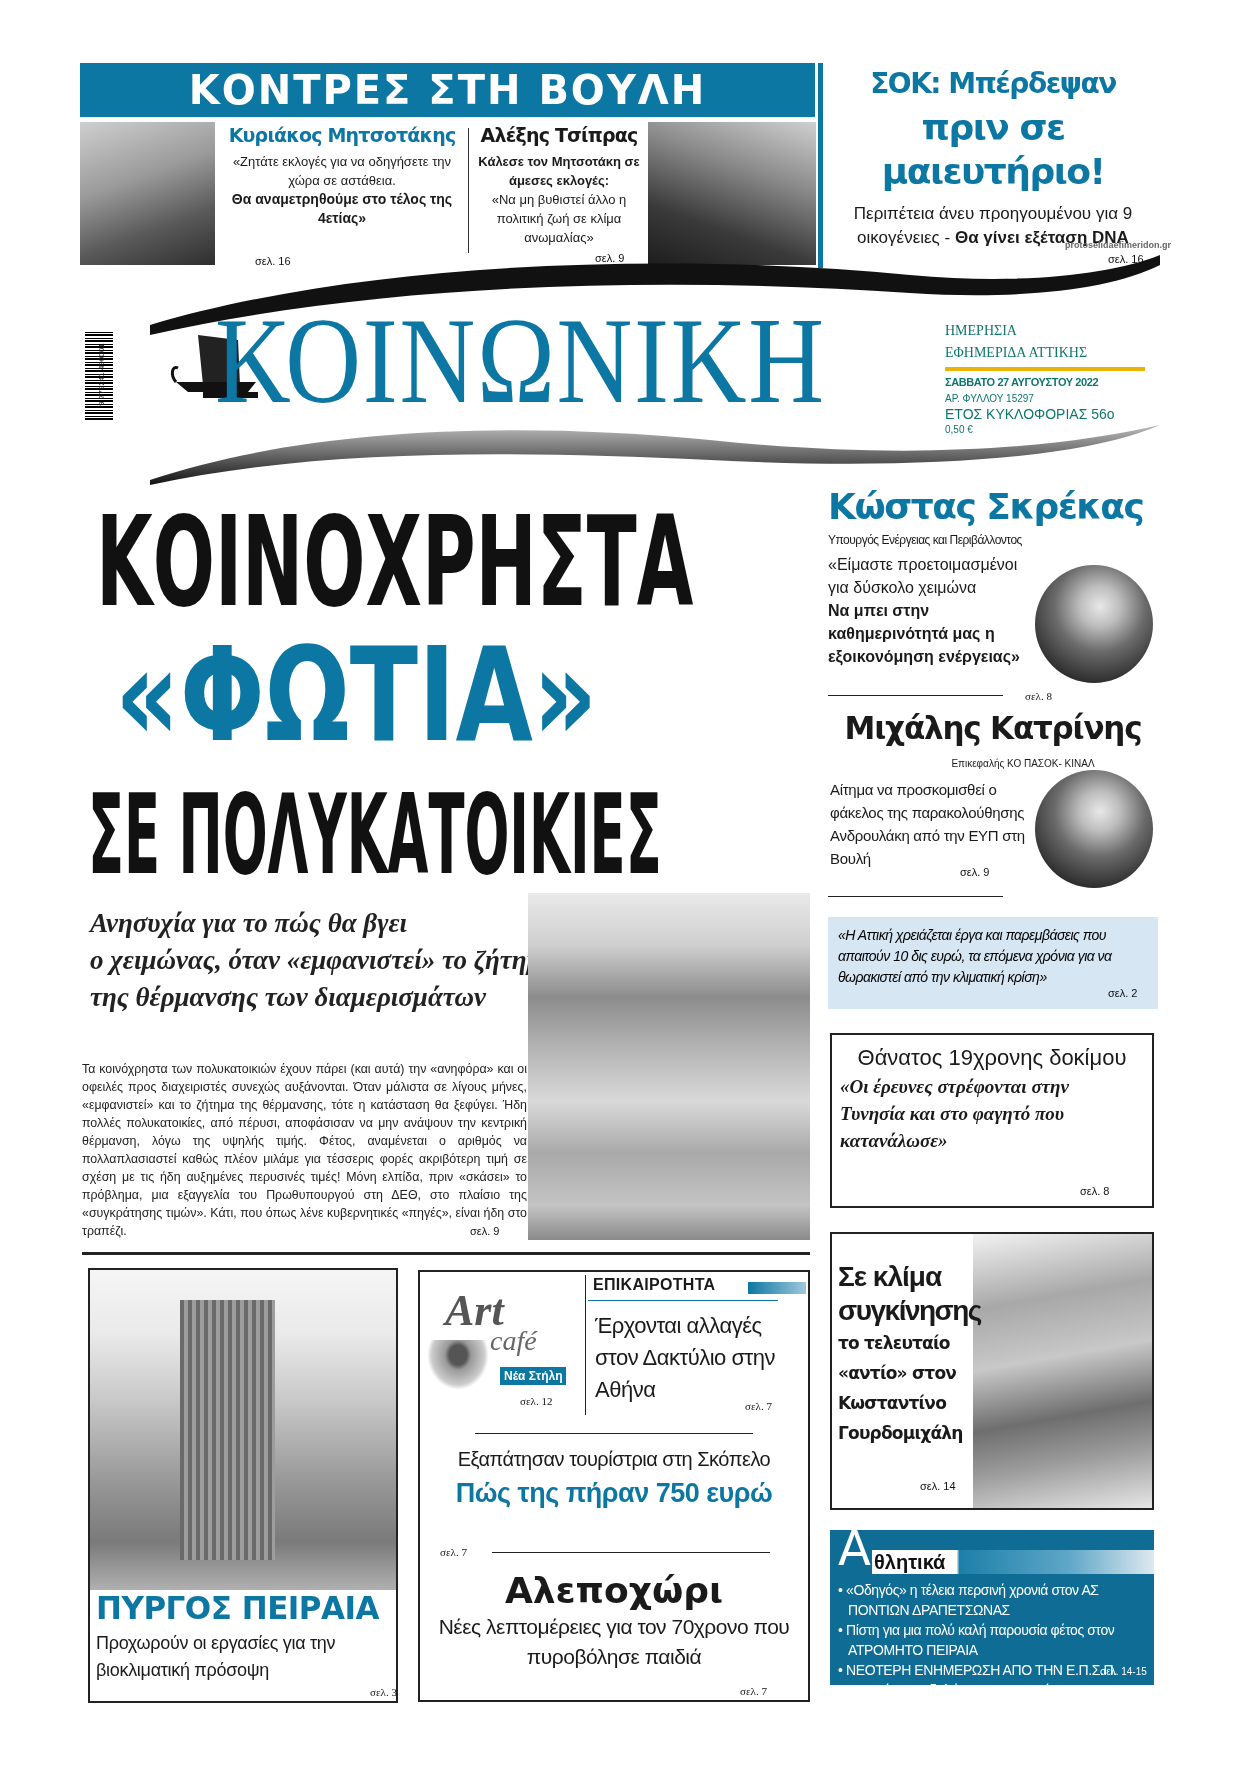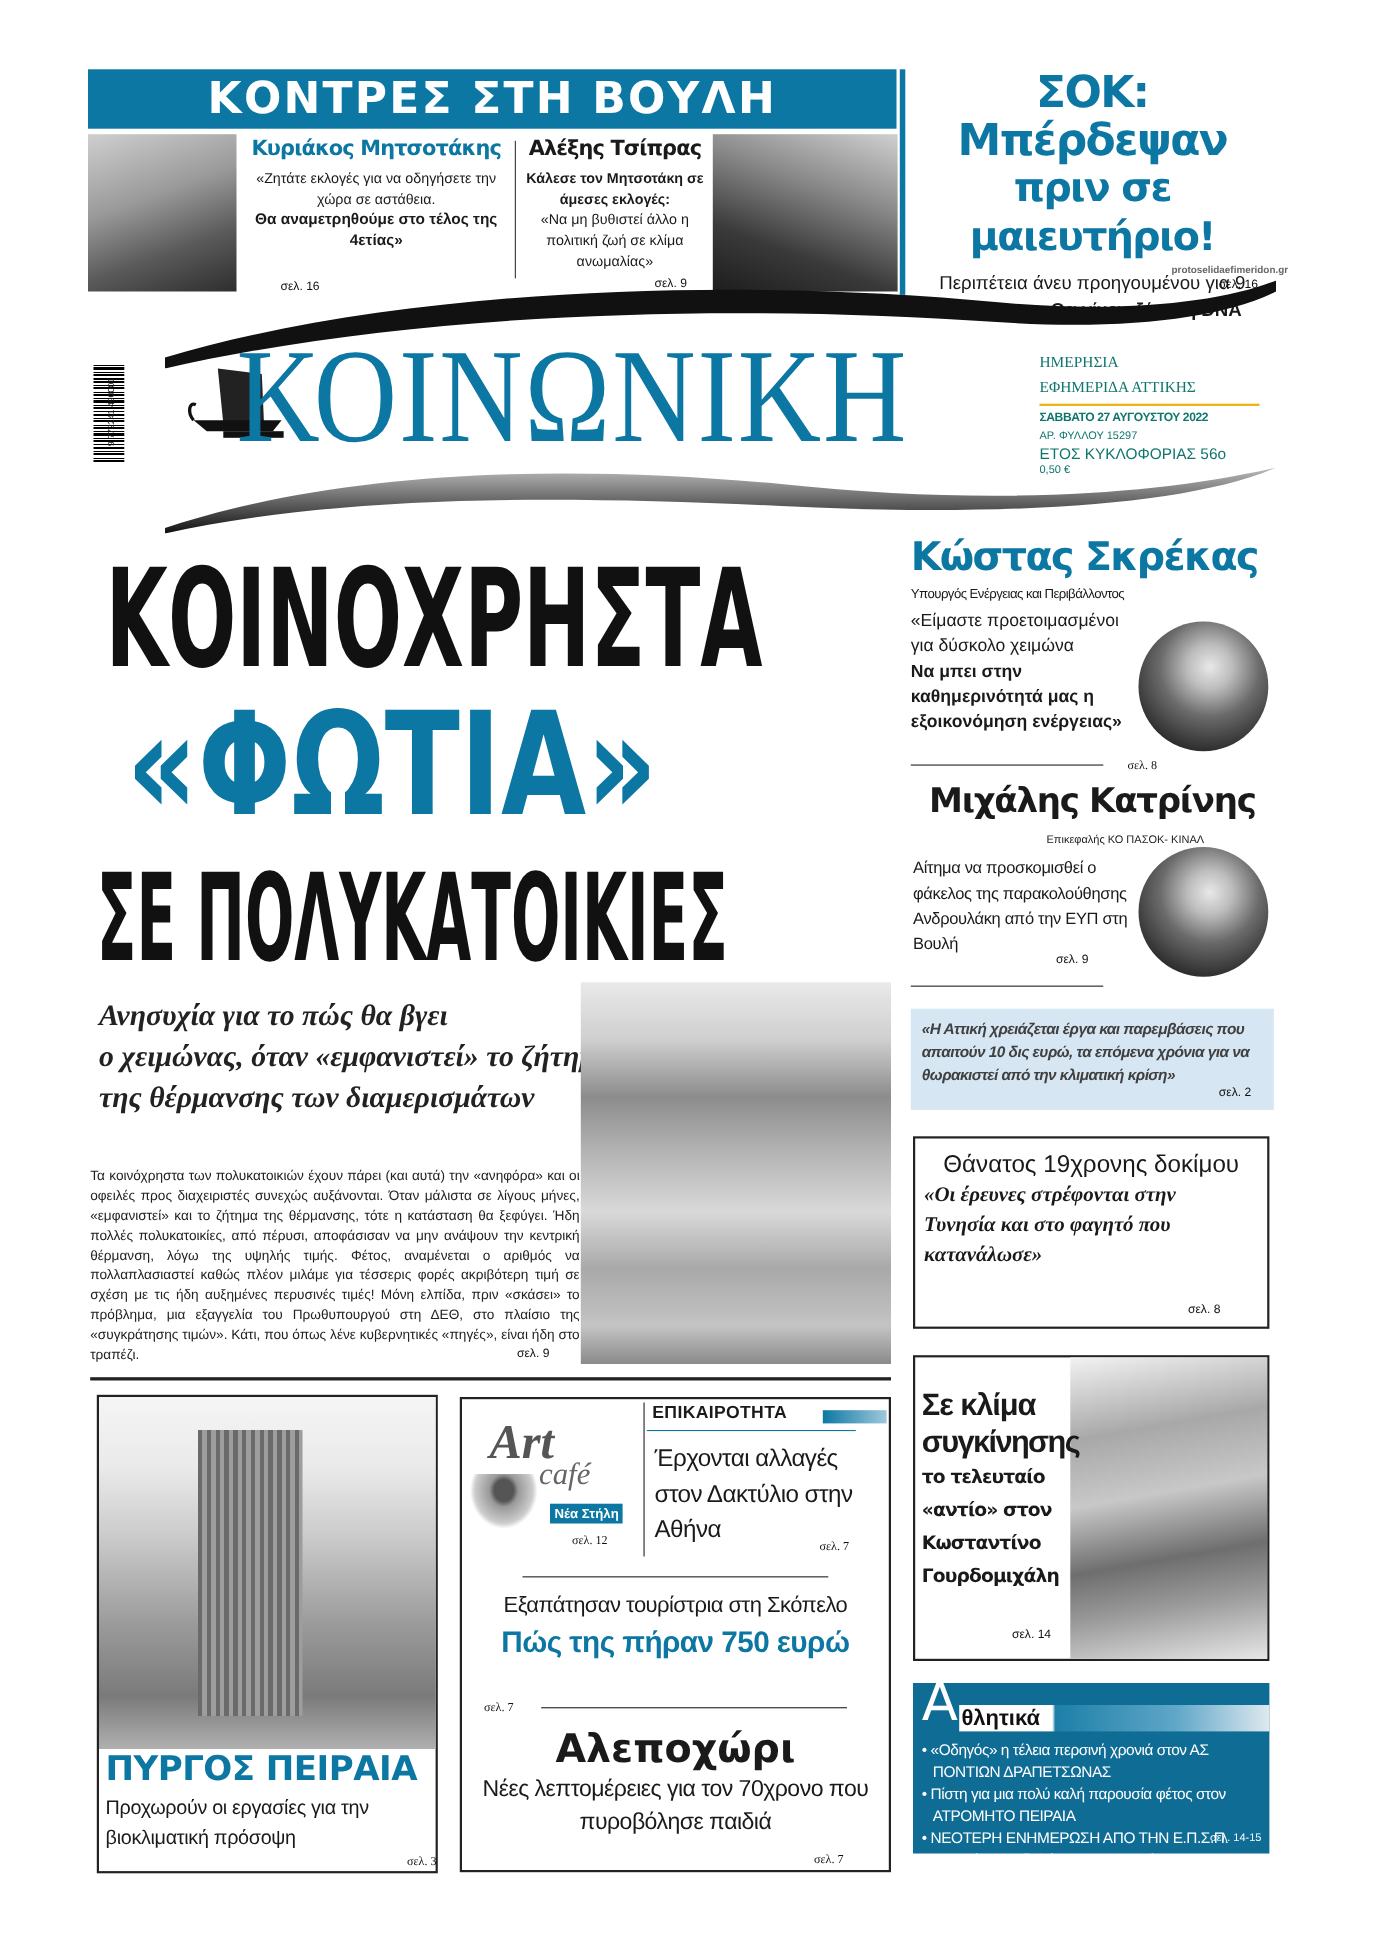--- a/index.html
+++ b/index.html
@@ -50,21 +50,21 @@
 
 <div class="abs center" style="left:474px;top:122px;width:170px;">
   <div class="name-head" style="font-size:19px;line-height:26px;letter-spacing:-0.8px;">Αλέξης Τσίπρας</div>
   <div style="font-size:13px;font-weight:bold;line-height:19px;margin-top:4px;">Κάλεσε τον Μητσοτάκη σε άμεσες εκλογές:</div>
   <div style="font-size:13px;line-height:19px;">«Να μη βυθιστεί άλλο η πολιτική ζωή σε κλίμα ανωμαλίας»</div>
 </div>
 <div class="abs page-ref" style="left:595px;top:252px;">σελ. 9</div>
 <div class="abs photo" style="left:648px;top:122px;width:168px;height:143px;background:linear-gradient(200deg,#d0d0d0 0%,#8a8a8a 35%,#3a3a3a 70%,#1d1d1d 100%);"></div>
 
 <div class="abs center" style="left:828px;top:62px;width:330px;">
-  <div class="name-head blue" style="font-size:40px;line-height:44px;letter-spacing:-1.5px;">ΣΟΚ: Μπέρδεψαν</div>
+  <div class="name-head blue" style="font-size:28px;line-height:44px;letter-spacing:-1.5px;">ΣΟΚ: Μπέρδεψαν</div>
   <div class="name-head blue" style="font-size:36px;line-height:44px;letter-spacing:-1.5px;">πριν σε μαιευτήριο!</div>
   <div style="font-size:17px;line-height:24px;margin-top:8px;">
     <span>Περιπέτεια άνευ προηγουμένου για 9 οικογένειες -</span>
     <span style="font-weight:bold;">Θα γίνει εξέταση DNA</span>
   </div>
 </div>
 <div class="abs" style="left:1065px;top:240px;font-size:9px;font-weight:bold;color:#666;">protoselidaefimeridon.gr</div>
 <div class="abs page-ref" style="left:1108px;top:253px;">σελ. 16</div>
 
 <svg class="abs" style="left:150px;top:255px;" width="1010" height="80" viewBox="0 0 1010 80">
@@ -87,21 +87,21 @@
   <path d="M30,5 L70,10 L72,55 L35,55 Z" fill="#222"></path>
   <path d="M8,52 L88,52 L80,62 L20,62 Z" fill="#111"></path>
   <path d="M8,52 C2,45 4,35 10,38" stroke="#111" stroke-width="3" fill="none"></path>
   <rect x="35" y="62" width="55" height="6" fill="#111"></rect>
 </svg>
 
 <div class="abs masthead-title">ΚΟΙΝΩΝΙΚΗ</div>
 
 <div class="abs masthead-info" style="left:945px;top:320px;width:200px;">
   <div style="font-size:14px;line-height:22px;">ΗΜΕΡΗΣΙΑ</div>
-  <div style="font-size:14px;line-height:22px;border-bottom:2px solid #eab308;padding-bottom:3px;">ΕΦΗΜΕΡΙΔΑ ΑΤΤΙΚΗΣ</div>
+  <div style="font-size:14px;line-height:22px;border-bottom:4px solid #eab308;padding-bottom:3px;">ΕΦΗΜΕΡΙΔΑ ΑΤΤΙΚΗΣ</div>
   <div style="font-family:'Liberation Sans',sans-serif;font-weight:bold;font-size:11px;margin-top:5px;letter-spacing:-0.4px;">ΣΑΒΒΑΤΟ 27 ΑΥΓΟΥΣΤΟΥ 2022</div>
   <div style="font-family:'Liberation Sans',sans-serif;font-size:10px;margin-top:5px;">ΑΡ. ΦΥΛΛΟΥ 15297</div>
   <div style="font-family:Liberation Sans, sans-serif;font-size:14px;margin-top:2px;">ΕΤΟΣ ΚΥΚΛΟΦΟΡΙΑΣ 56ο</div>
   <div style="font-family:'Liberation Sans',sans-serif;font-size:10px;margin-top:2px;">0,50 €</div>
 </div>
 
 <div class="abs hl" style="left:96px;top:500px;font-size:118px;color:#111;transform:scaleX(0.62) scaleY(1.05);">ΚΟΙΝΟΧΡΗΣΤΑ</div>
 <div class="abs hl" style="left:115px;top:630px;font-size:130px;color:#0d77a3;transform:scaleX(0.77);">«ΦΩΤΙΑ»</div>
 <div class="abs hl" style="left:88px;top:780px;font-size:110px;color:#111;transform:scaleX(0.48) scaleY(1.0);">ΣΕ ΠΟΛΥΚΑΤΟΙΚΙΕΣ</div>
 
@@ -129,21 +129,21 @@
 <div class="abs page-ref" style="left:1025px;top:690px;font-family:'Liberation Serif',serif;">σελ. 8</div>
 
 <div class="abs center" style="left:828px;top:708px;width:330px;font-family:'DejaVu Sans',sans-serif;font-weight:bold;font-size:31px;letter-spacing:-1.2px;line-height:40px;">Μιχάλης Κατρίνης</div>
 <div class="abs center" style="left:828px;top:758px;width:330px;font-size:10px;padding-left:60px;">Επικεφαλής ΚΟ ΠΑΣΟΚ- ΚΙΝΑΛ</div>
 <div class="abs" style="left:830px;top:778px;width:200px;font-size:15px;line-height:23px;letter-spacing:-0.3px;">Αίτημα να προσκομισθεί ο φάκελος της παρακολούθησης Ανδρουλάκη από την ΕΥΠ στη Βουλή</div>
 <div class="abs page-ref" style="left:960px;top:866px;">σελ. 9</div>
 <div class="abs circle photo-portrait" style="left:1035px;top:770px;width:118px;height:118px;"></div>
 <div class="abs" style="left:828px;top:896px;width:175px;height:1px;background:#222;"></div>
 
 <div class="abs quote-box" style="left:828px;top:917px;width:330px;height:92px;padding:8px 10px;">
-  <div style="font-size:14px;line-height:21px;font-style:italic;font-weight:bold;letter-spacing:-0.5px;color:#404040;">«Η Αττική χρειάζεται έργα και παρεμβάσεις που απαιτούν 10 δις ευρώ, τα επόμενα χρόνια για να θωρακιστεί από την κλιματική κρίση»</div>
+  <div style="font-size:14px;line-height:21px;font-style:italic;font-weight:normal;letter-spacing:-0.5px;color:#000000;">«Η Αττική χρειάζεται έργα και παρεμβάσεις που απαιτούν 10 δις ευρώ, τα επόμενα χρόνια για να θωρακιστεί από την κλιματική κρίση»</div>
 </div>
 <div class="abs page-ref" style="left:1108px;top:987px;">σελ. 2</div>
 
 <div class="abs box-border center" style="left:830px;top:1033px;width:324px;height:175px;padding-top:8px;">
   <div style="font-size:22px;line-height:30px;">Θάνατος 19χρονης δοκίμου</div>
   <div style="text-align:left;padding:0 8px;font-family:'Liberation Serif',serif;font-style:italic;font-weight:bold;font-size:19px;line-height:27px;width:270px;">«Οι έρευνες στρέφονται στην Τυνησία και στο φαγητό που κατανάλωσε»</div>
 </div>
 <div class="abs page-ref" style="left:1080px;top:1185px;">σελ. 8</div>
 
 <div class="abs box-border" style="left:830px;top:1232px;width:324px;height:278px;"></div>

